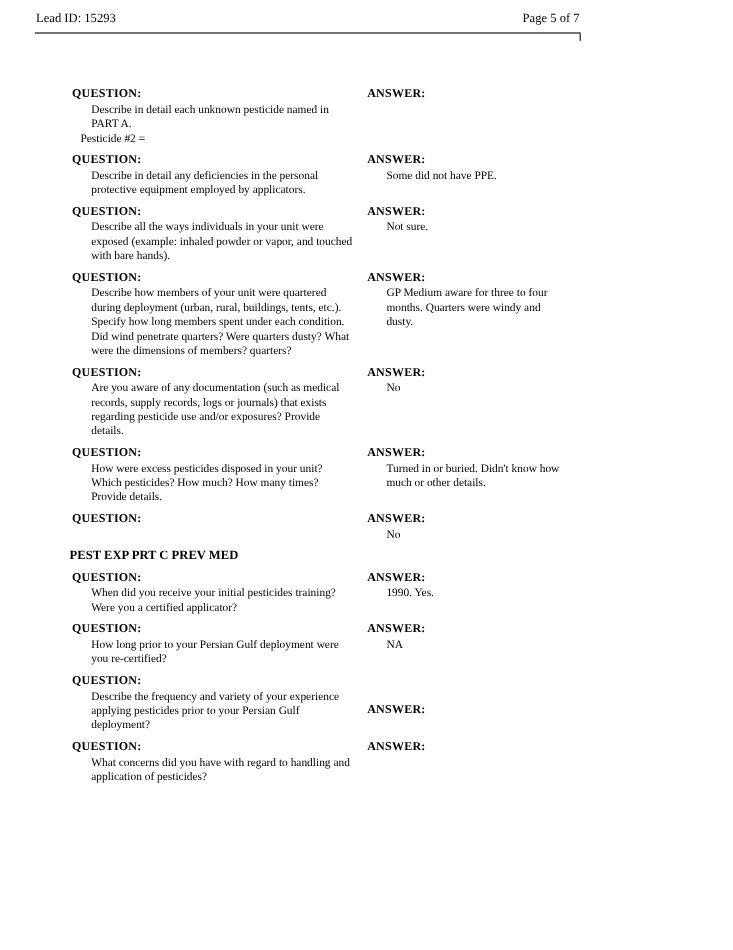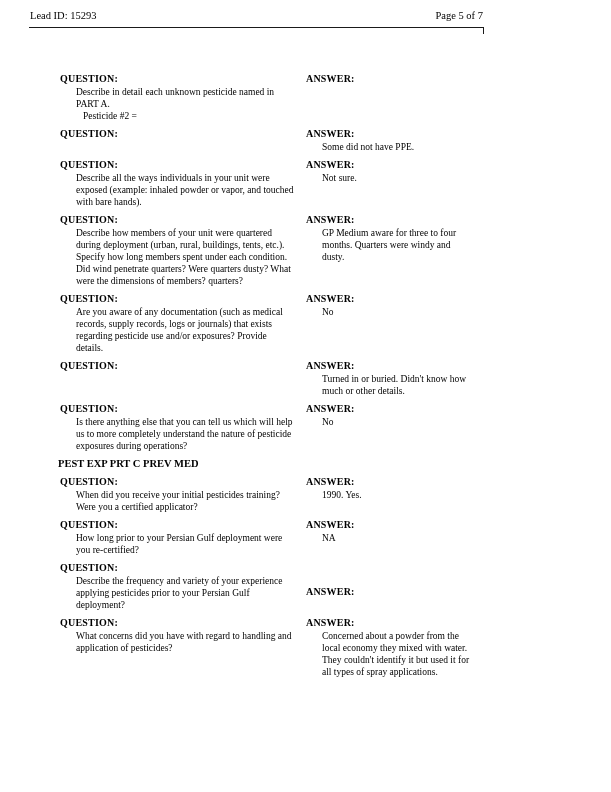--- a/index.html
+++ b/index.html
@@ -58,21 +58,21 @@
     font-size: 9.5px;
     line-height: 12px;
     padding-right: 10px;
     margin-top: 1px;
     margin-left: 16px;
   }
   .pesticide-line {
     font-size: 9.5px;
     line-height: 12px;
   }
-  .pesticide-line.indent { padding-left: 7px; margin-left: 16px; }
+  .pesticide-line.indent { padding-left: 7px; }
   .section-heading {
     font-weight: bold;
     font-size: 10.5px;
     margin: 5px 0 4px -2px;
     line-height: 14px;
   }
   .a-col.offset-down { margin-top: 24px; }
 </style>
 </head>
 <body>
@@ -97,20 +97,21 @@
       </div>
       <div class="a-col">
         <div class="qa-heading">ANSWER:</div>
         <div class="a-text"></div>
       </div>
     </div>
 
     <div class="qa-row">
       <div class="q-col">
         <div class="qa-heading">QUESTION:</div>
+        <div class="q-text">Describe in detail any deficiencies in the personal protective equipment employed by applicators.</div>
       </div>
       <div class="a-col">
         <div class="qa-heading">ANSWER:</div>
         <div class="a-text">Some did not have PPE.</div>
       </div>
     </div>
 
     <div class="qa-row">
       <div class="q-col">
         <div class="qa-heading">QUESTION:</div>
@@ -140,31 +141,31 @@
       </div>
       <div class="a-col">
         <div class="qa-heading">ANSWER:</div>
         <div class="a-text">No</div>
       </div>
     </div>
 
     <div class="qa-row">
       <div class="q-col">
         <div class="qa-heading">QUESTION:</div>
+        <div class="q-text">How were excess pesticides disposed in your unit? Which pesticides?  How much?  How many times? Provide details.</div>
       </div>
       <div class="a-col">
         <div class="qa-heading">ANSWER:</div>
         <div class="a-text">Turned in or buried.  Didn't know how much or other details.</div>
       </div>
     </div>
 
     <div class="qa-row">
       <div class="q-col">
         <div class="qa-heading">QUESTION:</div>
-        <div class="q-text">Is there anything else that you can tell us which will help us to more completely understand the nature of pesticide exposures during operations?</div>
       </div>
       <div class="a-col">
         <div class="qa-heading">ANSWER:</div>
         <div class="a-text">No</div>
       </div>
     </div>
 
     <div class="section-heading">PEST EXP PRT C PREV MED</div>
 
     <div class="qa-row">
@@ -200,18 +201,17 @@
       </div>
     </div>
 
     <div class="qa-row">
       <div class="q-col">
         <div class="qa-heading">QUESTION:</div>
         <div class="q-text">What concerns did you have with regard to handling and application of pesticides?</div>
       </div>
       <div class="a-col">
         <div class="qa-heading">ANSWER:</div>
-        <div class="a-text">Concerned about a powder from the local economy they mixed with water.  They couldn't identify it but used it for all types of spray applications.</div>
       </div>
     </div>
 
   </div>
 </div>
 
 </body></html>

